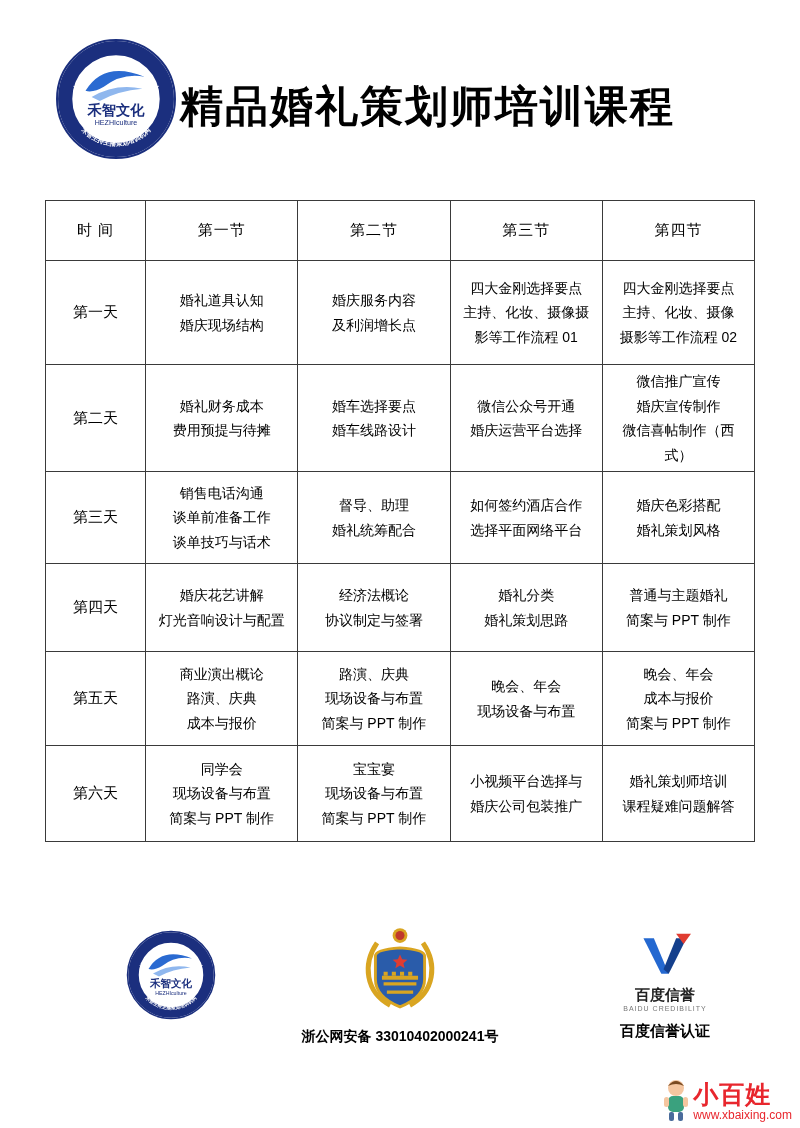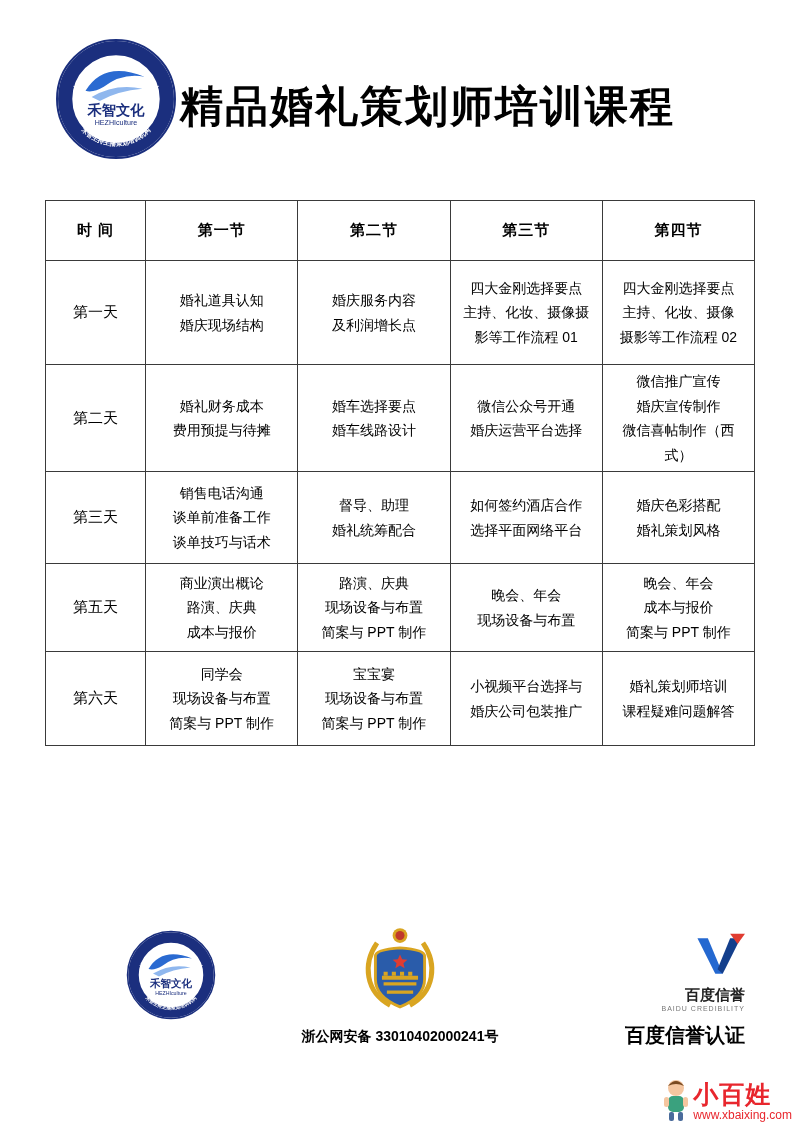--- a/index.html
+++ b/index.html
@@ -18,44 +18,44 @@
 
   
   table.course-table {
     position:absolute; left:45px; top:200px; width:710px;
     border-collapse:collapse; table-layout:fixed;
   }
   .course-table th, .course-table td {
     border:1px solid #3a3a3a; text-align:center; vertical-align:middle; padding:4px 6px;
   }
   .course-table col.c-time { width:100px; }
-  .course-table th { height:60px; font-size:15px; font-weight:bold; letter-spacing:1px; }
+  .course-table th { height:60px; font-size:15px; font-weight:normal; letter-spacing:1px; }
   .course-table td.day { font-size:15px; font-weight:normal; }
   .course-table td.cell { font-size:14px; line-height:1.75; white-space:pre-line; }
   .course-table tbody tr:nth-child(1){ height:104px; }
   .course-table tbody tr:nth-child(2){ height:92px; }
   .course-table tbody tr:nth-child(3){ height:92px; }
   .course-table tbody tr:nth-child(4){ height:88px; }
   .course-table tbody tr:nth-child(5){ height:94px; }
   .course-table tbody tr:nth-child(6){ height:96px; }
 
   
   .footer-left  { position:absolute; left:88px;  top:930px; width:165px; text-align:center; }
   .footer-left svg { width:90px; height:90px; }
   .copyright { margin-top:8px; font-size:13px; font-weight:bold; color:#111; }
 
   .footer-center { position:absolute; left:295px; top:924px; width:210px; text-align:center; }
   .footer-center svg { width:82px; height:92px; }
   .police-record { margin-top:8px; font-size:14px; font-weight:bold; color:#000; }
 
-  .footer-right { position:absolute; left:585px; top:932px; width:160px; text-align:right; }
+  .footer-right { position:absolute; left:585px; top:932px; width:160px; text-align:center; }
   .footer-right svg { width:52px; height:48px; }
   .baidu-cn { font-size:15px; font-weight:bold; color:#222; margin-top:2px; }
   .baidu-en { font-size:7px; letter-spacing:1px; color:#777; }
-  .baidu-cert { font-size:20px; font-weight:bold; color:#000; margin-top:10px; }
+  .baidu-cert { font-size:15px; font-weight:bold; color:#000; margin-top:10px; }
 
   
   .watermark {
     position:absolute; right:8px; bottom:6px;
     display:flex; align-items:flex-end; 
   }
   .watermark .texts { display:flex; flex-direction:column; line-height:1.1; }
   .wm-name { color:#e8262d; font-size:25px; font-weight:bold; letter-spacing:1px; }
   .wm-url  { color:#e8262d; font-size:12px; font-weight:normal; }
 </style>
@@ -135,20 +135,31 @@
         <td class="day">第三天</td>
         <td class="cell">销售电话沟通
 谈单前准备工作
 谈单技巧与话术</td>
         <td class="cell">督导、助理
 婚礼统筹配合</td>
         <td class="cell">如何签约酒店合作
 选择平面网络平台</td>
         <td class="cell">婚庆色彩搭配
 婚礼策划风格</td>
+      </tr>
+      <tr>
+        <td class="day">第四天</td>
+        <td class="cell">婚庆花艺讲解
+灯光音响设计与配置</td>
+        <td class="cell">经济法概论
+协议制定与签署</td>
+        <td class="cell">婚礼分类
+婚礼策划思路</td>
+        <td class="cell">普通与主题婚礼
+简案与 PPT 制作</td>
       </tr>
       <tr>
         <td class="day">第五天</td>
         <td class="cell">商业演出概论
 路演、庆典
 成本与报价</td>
         <td class="cell">路演、庆典
 现场设备与布置
 简案与 PPT 制作</td>
         <td class="cell">晚会、年会

